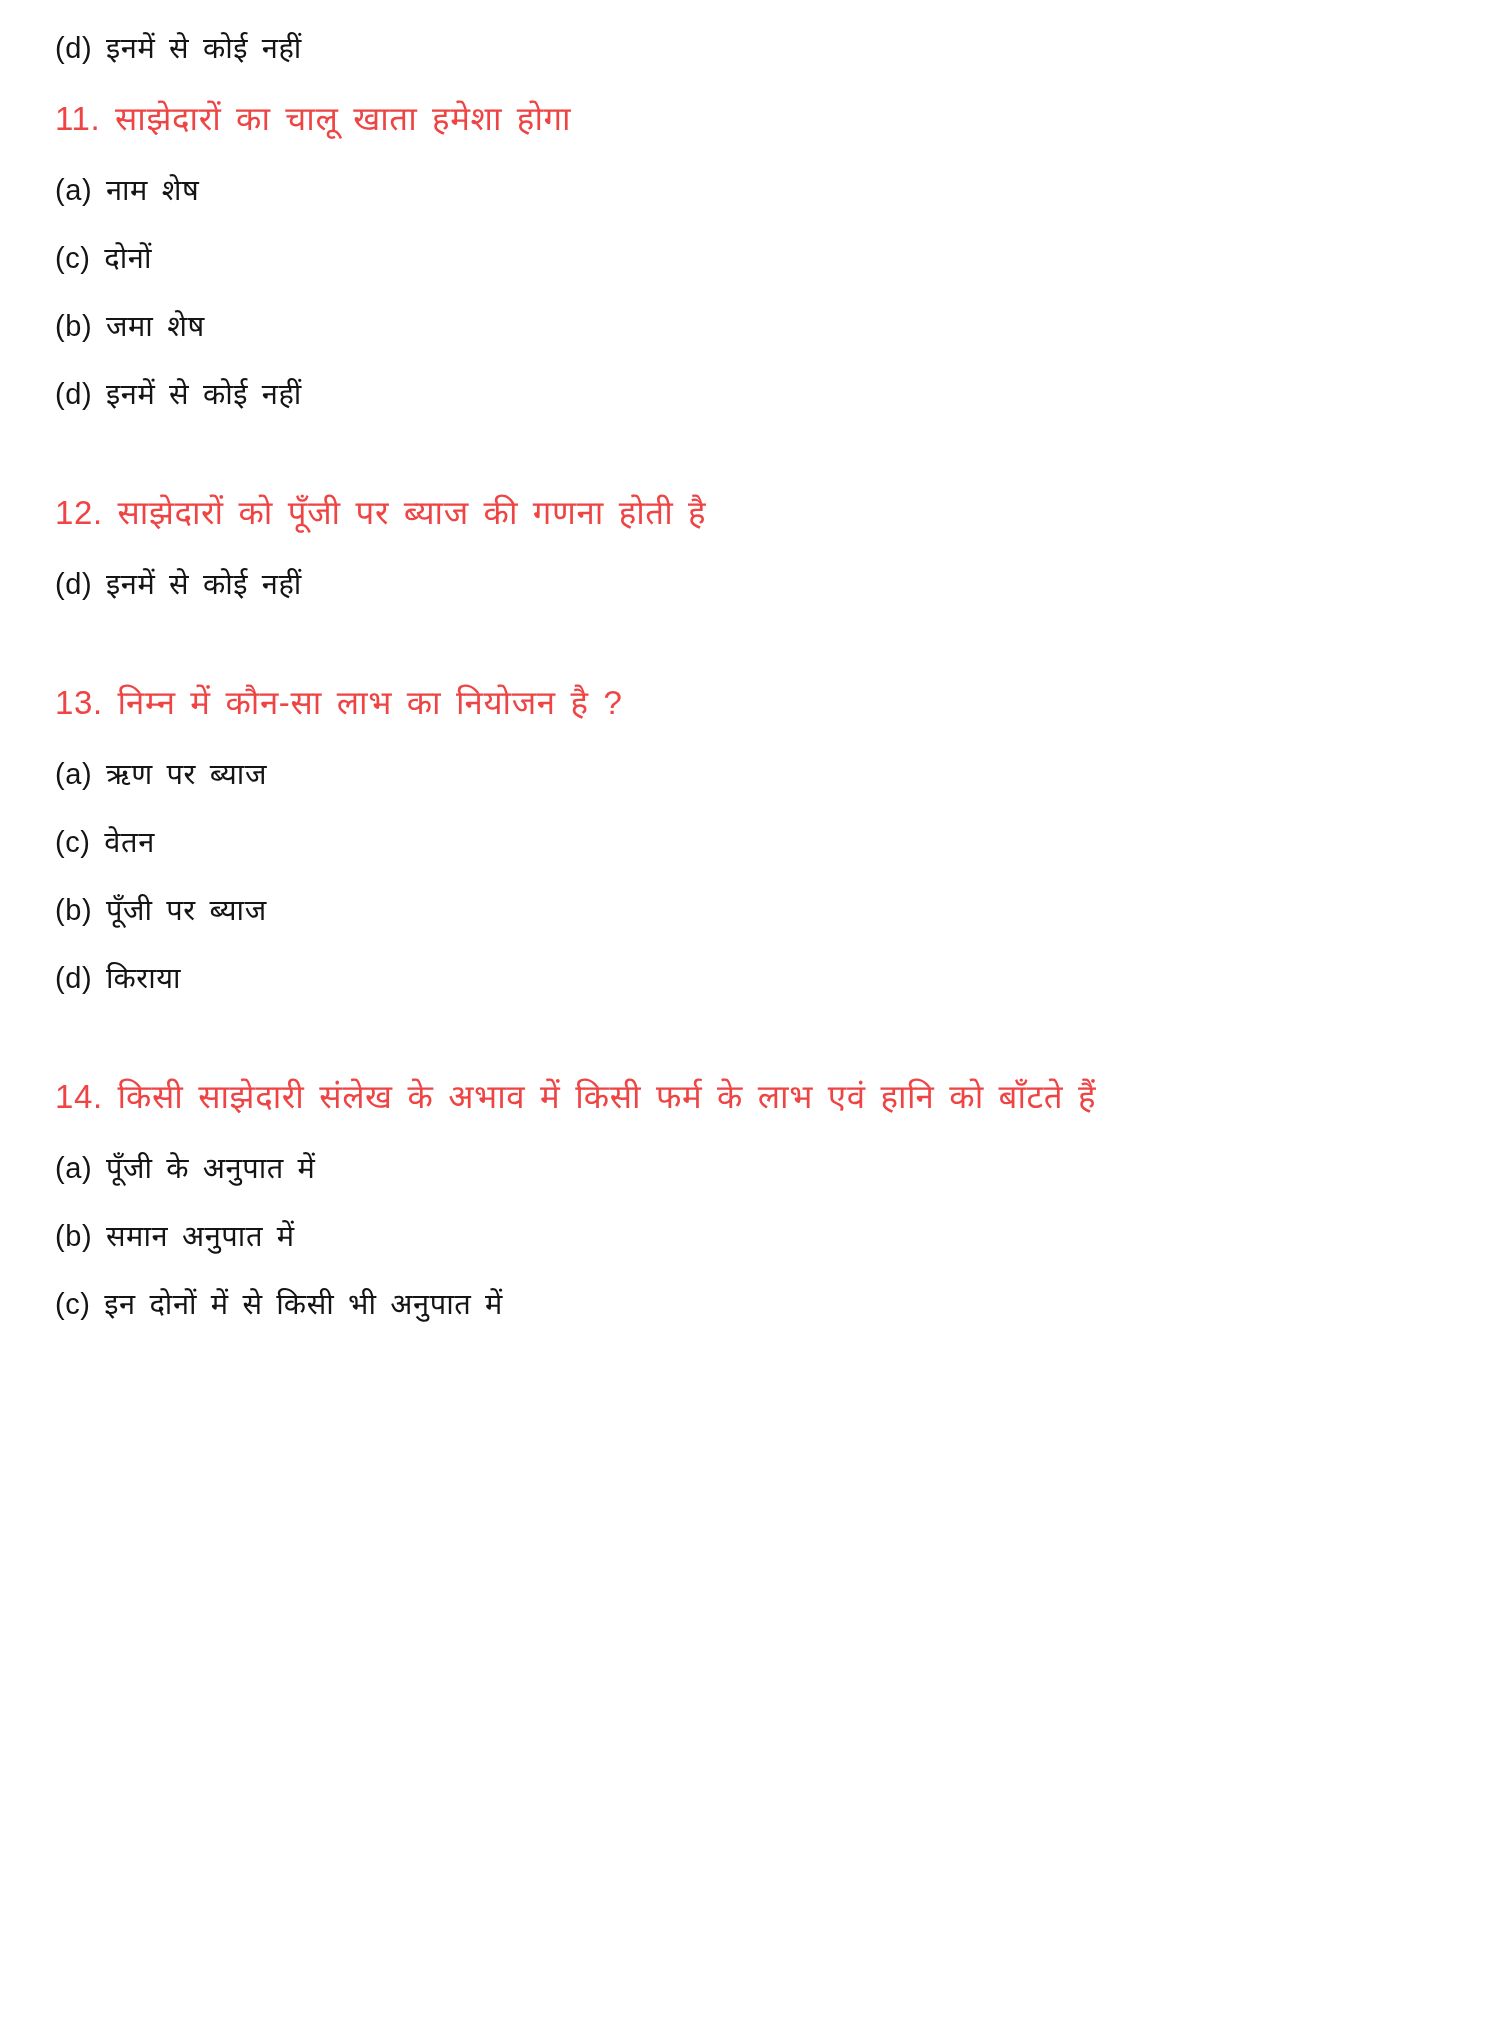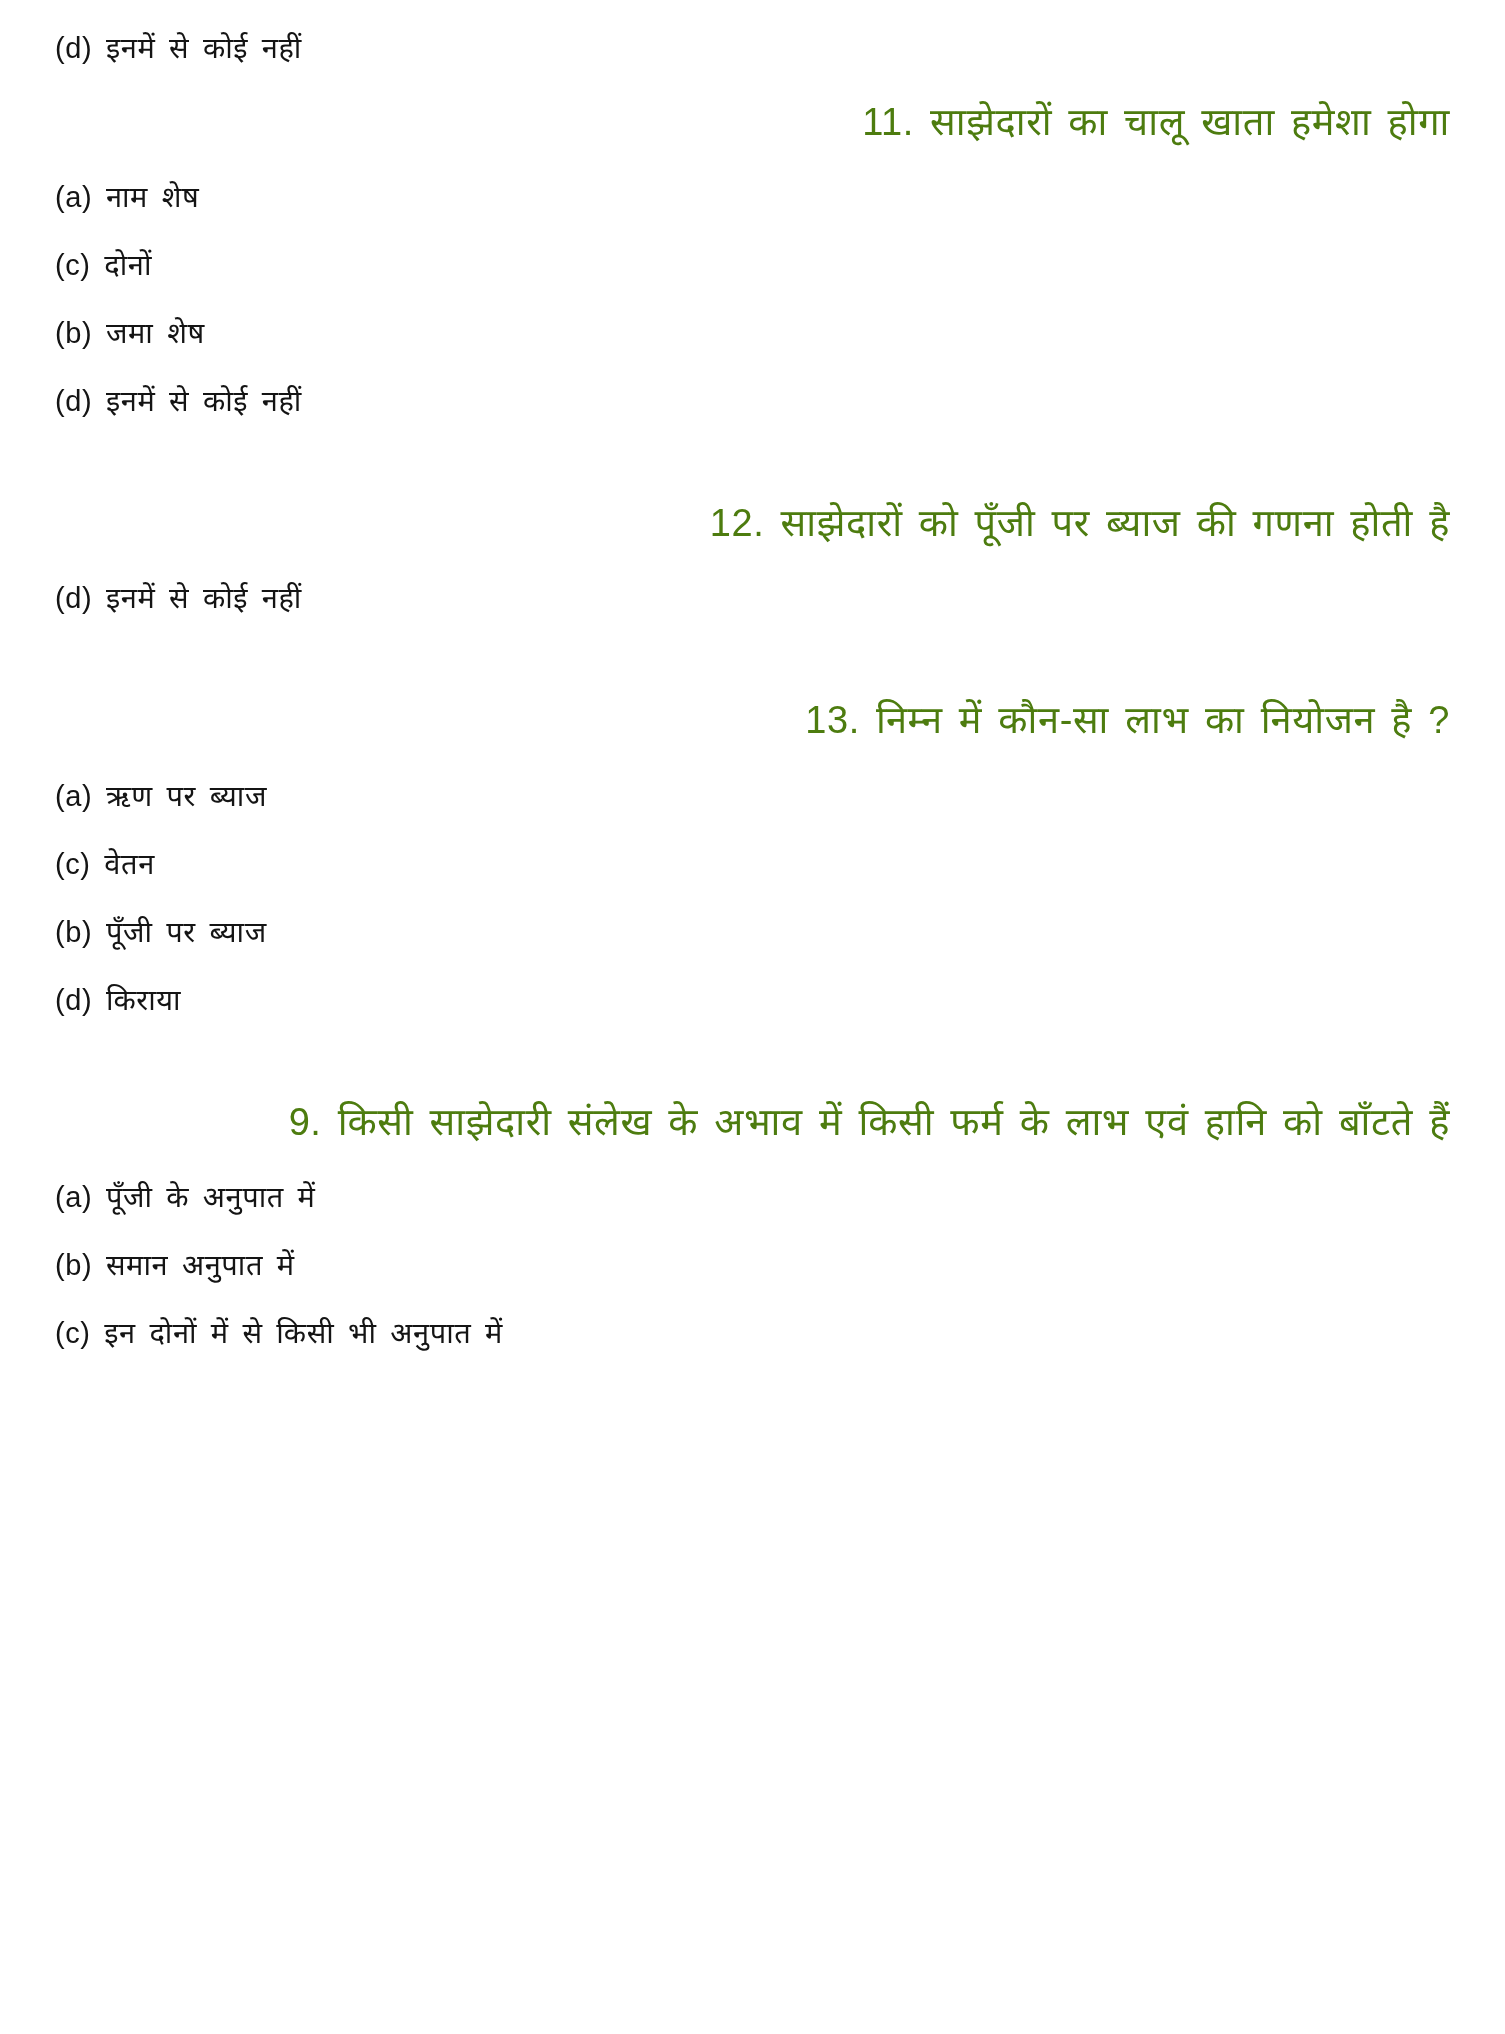--- a/index.html
+++ b/index.html
@@ -19,27 +19,26 @@
     min-height: 2034px;
     box-sizing: border-box;
     padding: 0 55px 0 55px;
     background: #ffffff;
     margin-top: 27px;
   }
   .q-block {
     margin: 0;
   }
   .q-text {
-    font-size: 38px;
+    font-size: 33px;
     line-height: 1.45;
     letter-spacing: 0.6px;
     word-spacing: 5px;
     margin: 0 0 26px 0;
-    color: #4d7c0f;
-    text-align: right;
+    color: #ef4444;
   }
   .opt {
     font-size: 29px;
     line-height: 1.45;
     letter-spacing: 0.6px;
     word-spacing: 5px;
     margin: 0 0 26px 0;
     color: #141414;
   }
   .opt-last {
@@ -82,19 +81,19 @@
     <p class="q-text">13. निम्न में कौन-सा लाभ का नियोजन है ?</p>
     <p class="opt">(a) ऋण पर ब्याज</p>
     <p class="opt">(c) वेतन</p>
     <p class="opt">(b) पूँजी पर ब्याज</p>
     <p class="opt opt-last">(d) किराया</p>
   </div>
 
   <div class="gap"></div>
 
   <div class="q-block">
-    <p class="q-text">9. किसी साझेदारी संलेख के अभाव में किसी फर्म के लाभ एवं हानि को बाँटते हैं</p>
+    <p class="q-text">14. किसी साझेदारी संलेख के अभाव में किसी फर्म के लाभ एवं हानि को बाँटते हैं</p>
     <p class="opt">(a) पूँजी के अनुपात में</p>
     <p class="opt">(b) समान अनुपात में</p>
     <p class="opt opt-last">(c) इन दोनों में से किसी भी अनुपात में</p>
   </div>
 
 </div>
 
 </body></html>

